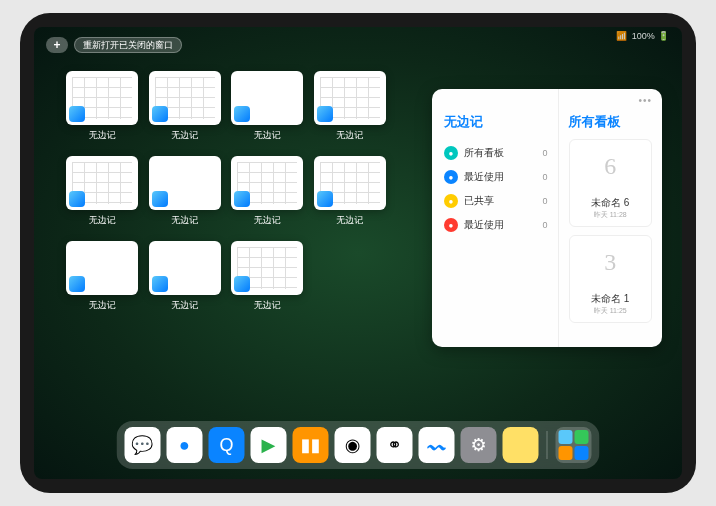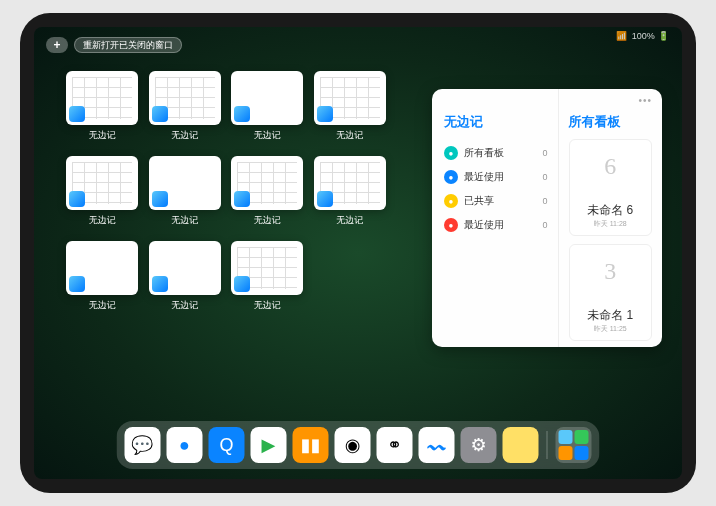--- a/index.html
+++ b/index.html
@@ -110,21 +110,21 @@
 .board {
   background: #fff; border: 1px solid #eee; border-radius: 6px;
   padding: 6px; margin-bottom: 8px;
   display: flex; flex-direction: column; align-items: center;
 }
 .board-sketch {
   width: 48px; height: 40px;
   display: flex; align-items: center; justify-content: center;
   font-size: 24px; color: #ccc; font-family: cursive;
 }
-.board-title { font-size: 12px; color: #333; margin-top: 16px; }
+.board-title { font-size: 10px; color: #333; margin-top: 10px; }
 .board-sub { font-size: 7px; color: #aaa; }
 .dock {
   position: absolute; bottom: 10px; left: 50%;
   transform: translateX(-50%);
   height: 48px;
   background: rgba(255,255,255,.18);
   backdrop-filter: blur(10px);
   border-radius: 16px;
   padding: 6px 8px;
   display: flex; align-items: center; gap: 6px;

